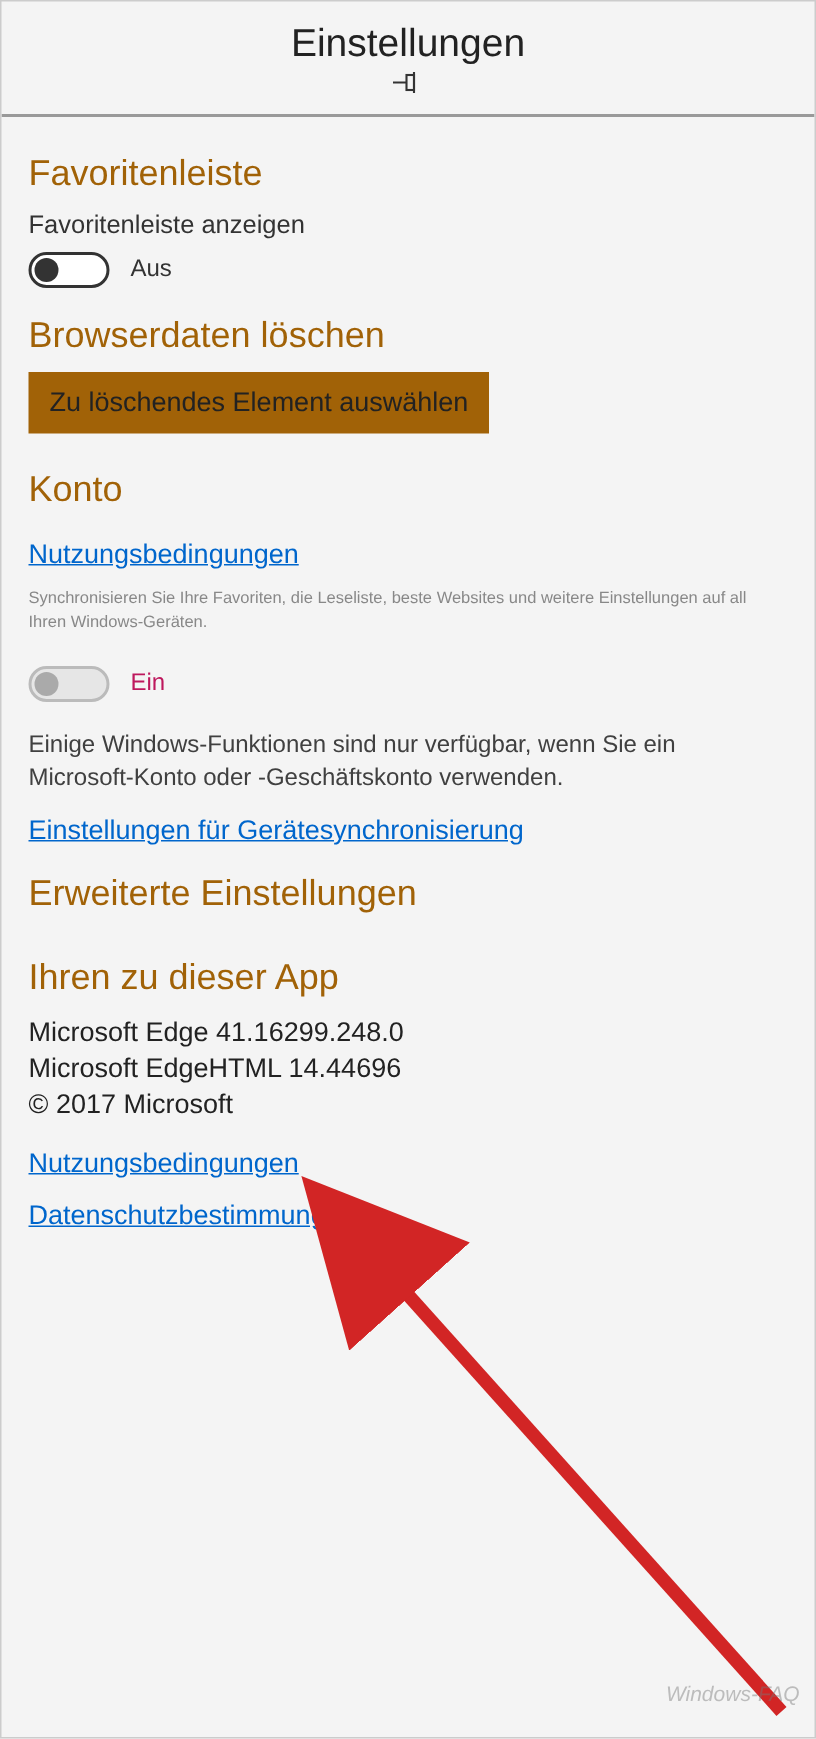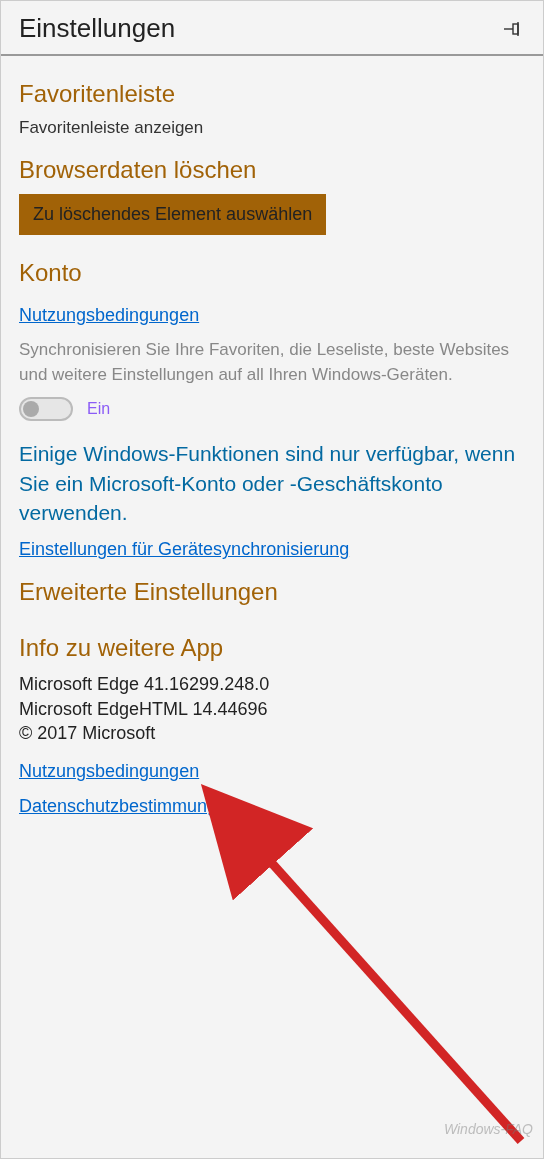--- a/index.html
+++ b/index.html
@@ -11,20 +11,21 @@
     position: relative;
     overflow: hidden;
     border: 1px solid #ccc;
   }
   .header {
     display: flex;
     align-items: center;
     justify-content: space-between;
     padding: 12px 18px 10px 18px;
     border-bottom: 2px solid #999;
+    flex-direction: column;
   }
   .header-title {
     font-size: 26px;
     font-weight: 400;
     color: #222;
   }
   .pin-icon svg { display: block; }
   .content {
     padding: 6px 18px 18px 18px;
   }
@@ -69,21 +70,21 @@
     background: #e6e6e6;
     cursor: default;
   }
   .toggle.disabled .knob {
     background: #aaa;
   }
   .toggle-state {
     font-size: 16px;
     color: #333;
   }
-  .toggle-state.disabled { color: #8b5cf6; }
+  .toggle-state.disabled { color: #be185d; }
   .gray-button {
     display: inline-block;
     background: #a16207;
     color: #222;
     font-size: 18px;
     padding: 10px 14px;
     border: none;
     cursor: pointer;
     margin-bottom: 6px;
     font-family: inherit;
@@ -94,29 +95,29 @@
   }
   .link {
     color: #0066cc;
     text-decoration: underline;
     font-size: 18px;
     cursor: pointer;
     display: inline-block;
     margin-top: 8px;
   }
   .desc-text {
-    font-size: 17px;
+    font-size: 11px;
     color: #888;
     line-height: 1.45;
     margin-top: 12px;
-    margin-bottom: 10px;
+    margin-bottom: 20px;
   }
   .warning-text {
-    font-size: 21px;
-    color: #0369a1;
+    font-size: 16px;
+    color: #404040;
     line-height: 1.4;
     margin-top: 18px;
     margin-bottom: 4px;
   }
   .info-line {
     font-size: 18px;
     color: #222;
     line-height: 1.35;
   }
   .info-block { margin-top: 6px; margin-bottom: 8px; }
@@ -148,39 +149,45 @@
         <line x1="15" y1="4" x2="15" y2="18"></line>
       </g>
     </svg>
   </div>
 </div>
 
 <div class="content">
 
   <div class="section-heading">Favoritenleiste</div>
   <div class="field-label">Favoritenleiste anzeigen</div>
+  <div class="toggle-row">
+    <div class="toggle">
+        <div class="knob"></div>
+      </div>
+    <div class="toggle-state">Aus</div>
+  </div>
 
   <div class="section-heading">Browserdaten löschen</div>
   <button class="gray-button">Zu löschendes Element auswählen</button>
 
   <div class="section-heading">Konto</div>
   <a class="link">Nutzungsbedingungen</a>
   <div class="desc-text">Synchronisieren Sie Ihre Favoriten, die Leseliste, beste Websites und weitere Einstellungen auf all Ihren Windows-Geräten.</div>
   <div class="toggle-row">
     <div class="toggle disabled">
         <div class="knob"></div>
       </div>
     <div class="toggle-state disabled">Ein</div>
   </div>
   <div class="warning-text">Einige Windows-Funktionen sind nur verfügbar, wenn Sie ein Microsoft-Konto oder -Geschäftskonto verwenden.</div>
   <a class="link">Einstellungen für Gerätesynchronisierung</a>
 
   <div class="section-heading">Erweiterte Einstellungen</div>
 
-  <div class="section-heading" style="margin-top:28px">Info zu weitere App</div>
+  <div class="section-heading" style="margin-top:28px">Ihren zu dieser App</div>
   <div class="info-block">
     <div class="info-line">Microsoft Edge 41.16299.248.0</div>
     <div class="info-line">Microsoft EdgeHTML 14.44696</div>
     <div class="info-line">© 2017 Microsoft</div>
   </div>
   <a class="link">Nutzungsbedingungen</a><br>
   <a class="link" style="margin-top:14px">Datenschutzbestimmungen</a>
 
 </div>
 

